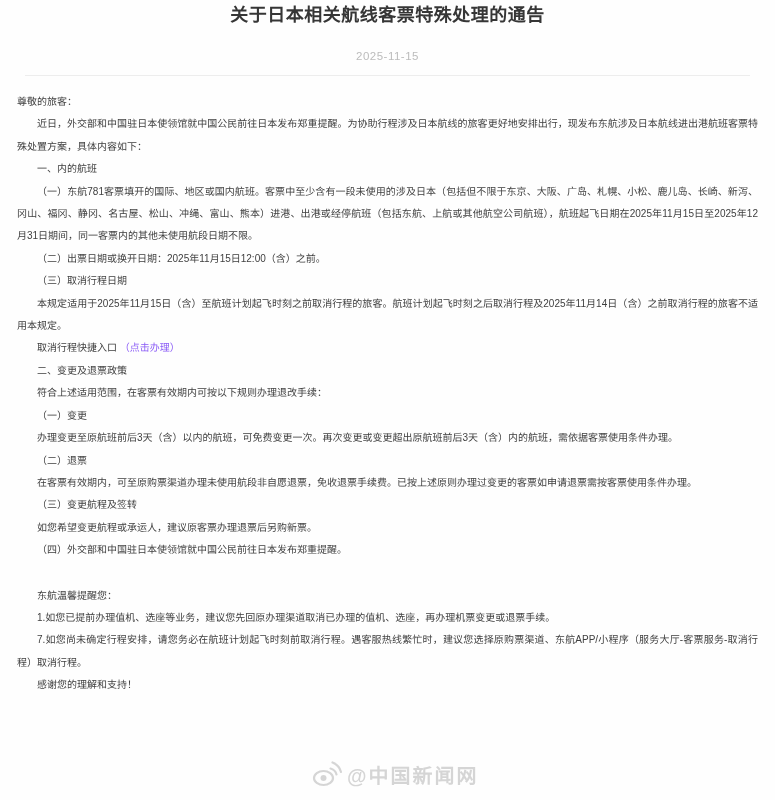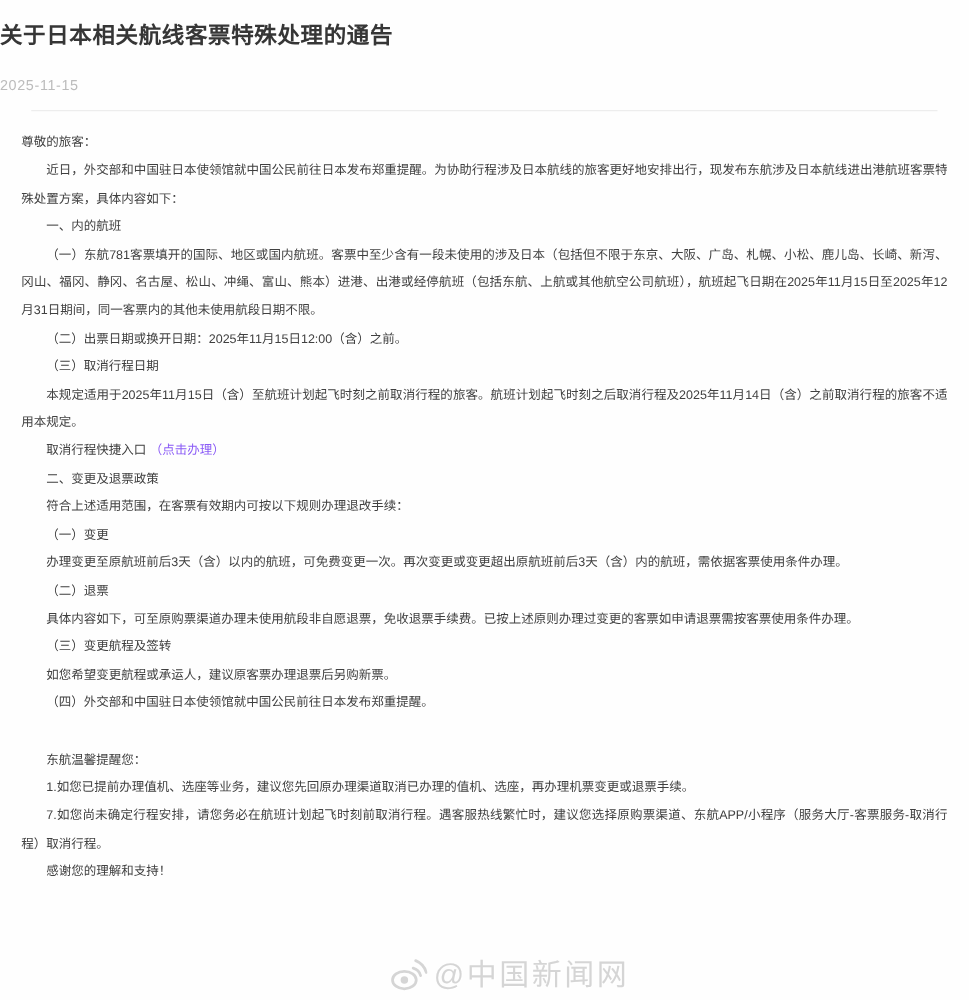--- a/index.html
+++ b/index.html
@@ -8,22 +8,21 @@
   }
   body {
     width: 775px;
     height: 800px;
     background: #fefefe;
     overflow: hidden;
     position: relative;
     font-family: "Liberation Sans", "DejaVu Sans", sans-serif;
   }
   .header {
-    text-align: left;
-    padding-top: 13px;
+    text-align: center;
   }
   .title {
     margin: 0;
     font-size: 18px;
     font-weight: 700;
     color: #363636;
     letter-spacing: 0.5px;
   }
   .date {
     margin-top: 24px;
@@ -64,22 +63,22 @@
     left: 312px;
     top: 760px;
     display: flex;
     align-items: flex-end;
     gap: 5px;
     color: #cccccc;
     opacity: 0.8;
     pointer-events: none;
   }
   .watermark .wm-text {
-    font-size: 24px;
-    font-weight: 400;
+    font-size: 20px;
+    font-weight: 700;
     letter-spacing: 2px;
     text-shadow: 1px 1px 0 rgba(255,255,255,0.7);
   }
   .watermark .wm-icon {
     display: inline-block;
     line-height: 0;
     transform: translateY(-2px);
   }
 </style>
 </head>
@@ -99,21 +98,21 @@
   <p class="para">（一）东航781客票填开的国际、地区或国内航班。客票中至少含有一段未使用的涉及日本（包括但不限于东京、大阪、广岛、札幌、小松、鹿儿岛、长崎、新泻、冈山、福冈、静冈、名古屋、松山、冲绳、富山、熊本）进港、出港或经停航班（包括东航、上航或其他航空公司航班），航班起飞日期在2025年11月15日至2025年12月31日期间，同一客票内的其他未使用航段日期不限。</p>
   <p class="para">（二）出票日期或换开日期：2025年11月15日12:00（含）之前。</p>
   <p class="para">（三）取消行程日期</p>
   <p class="para">本规定适用于2025年11月15日（含）至航班计划起飞时刻之前取消行程的旅客。航班计划起飞时刻之后取消行程及2025年11月14日（含）之前取消行程的旅客不适用本规定。</p>
   <p class="para"><span>取消行程快捷入口 </span><a class="link" href="#">（点击办理）</a></p>
   <p class="para">二、变更及退票政策</p>
   <p class="para">符合上述适用范围，在客票有效期内可按以下规则办理退改手续：</p>
   <p class="para">（一）变更</p>
   <p class="para">办理变更至原航班前后3天（含）以内的航班，可免费变更一次。再次变更或变更超出原航班前后3天（含）内的航班，需依据客票使用条件办理。</p>
   <p class="para">（二）退票</p>
-  <p class="para">具体内容如下，可至原购票渠道办理未使用航段非自愿退票，免收退票手续费。已按上述原则办理过变更的客票如申请退票需按客票使用条件办理。</p>
+  <p class="para">在客票有效期内，可至原购票渠道办理未使用航段非自愿退票，免收退票手续费。已按上述原则办理过变更的客票如申请退票需按客票使用条件办理。</p>
   <p class="para">（三）变更航程及签转</p>
   <p class="para">如您希望变更航程或承运人，建议原客票办理退票后另购新票。</p>
   <p class="para">（四）外交部和中国驻日本使领馆就中国公民前往日本发布郑重提醒。</p>
   <p class="para section-gap">东航温馨提醒您：</p>
   <p class="para">1.如您已提前办理值机、选座等业务，建议您先回原办理渠道取消已办理的值机、选座，再办理机票变更或退票手续。</p>
   <p class="para">7.如您尚未确定行程安排，请您务必在航班计划起飞时刻前取消行程。遇客服热线繁忙时，建议您选择原购票渠道、东航APP/小程序（服务大厅-客票服务-取消行程）取消行程。</p>
   <p class="para">感谢您的理解和支持！</p>
 </div>
 
 <div class="watermark">

